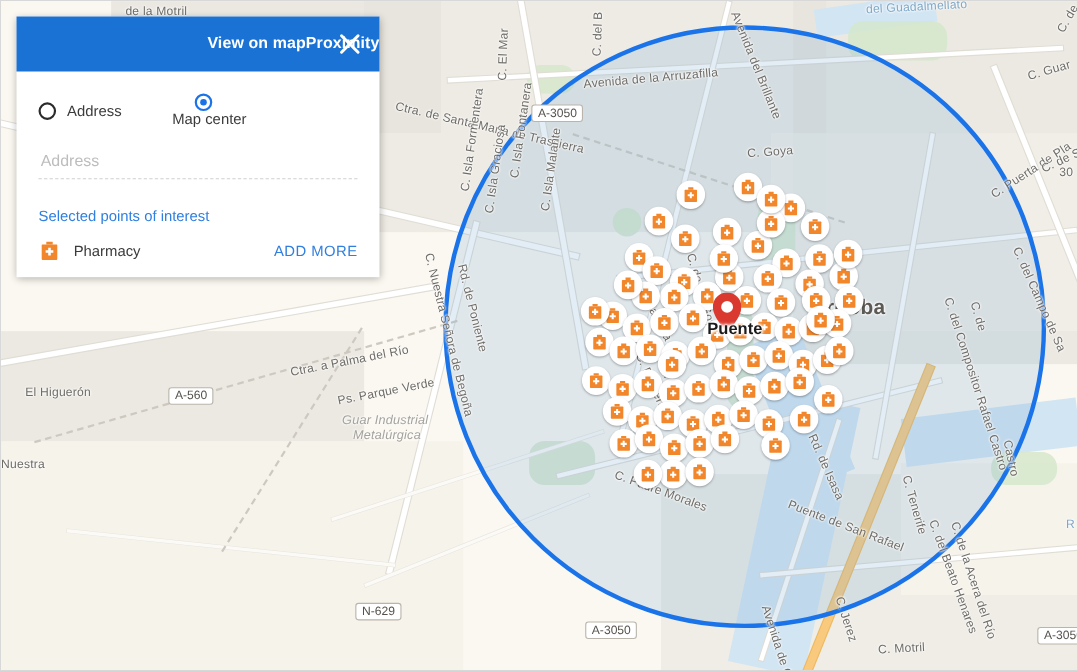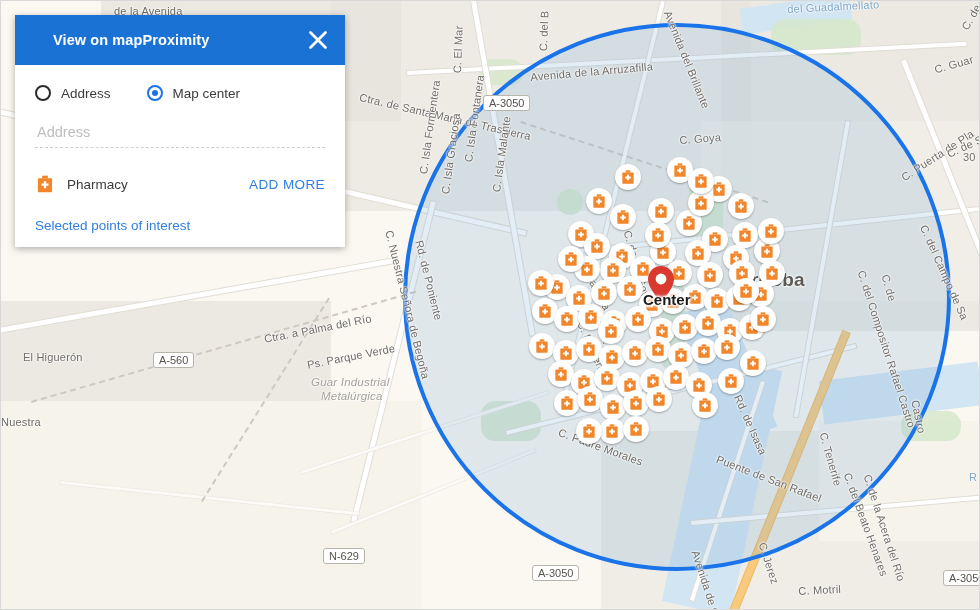--- a/index.html
+++ b/index.html
@@ -47,38 +47,38 @@
   
   #pin{position:absolute;width:26px;height:36px;}
   #centerlabel{position:absolute;color:#1b1b1b;font-size:15px;font-weight:700;
                white-space:nowrap;
                text-shadow:-1.5px 0 2px #fff,1.5px 0 2px #fff,0 -1.5px 2px #fff,0 1.5px 2px #fff,
                             0 0 4px #fff,0 0 4px #fff;}
 
   
   #panel{position:absolute;left:14px;top:14px;width:330px;background:#fff;
          box-shadow:0 2px 7px rgba(0,0,0,.3);}
-  #panel-head{height:50px;background:#1a73d4;display:flex;align-items:center;position:relative;}
+  #panel-head{height:50px;background:#1a73d4;display:flex;align-items:center;position:relative;justify-content:flex-end;}
   .tab{color:#fff;font-size:14.5px;font-weight:700;letter-spacing:.1px;}
   #tab-view{margin-left:38px;}
   #tab-prox{}
   #close{position:absolute;right:12px;top:10px;width:30px;height:30px;cursor:pointer;}
   #close svg{width:30px;height:30px;}
 
   #panel-body{padding:20px 20px 14px 20px;}
 
   .radio-row{display:flex;align-items:center;gap:0;margin-bottom:22px;}
   .radio{display:flex;align-items:center;cursor:pointer;}
   .rdot{width:16px;height:16px;border-radius:50%;box-sizing:border-box;
         border:2px solid #2b2b2b;position:relative;flex:0 0 auto;}
   .rdot.on{border-color:#1a73e8;}
   .rdot.on::after{content:"";position:absolute;left:3px;top:3px;width:6px;height:6px;
                   border-radius:50%;background:#1a73e8;}
   .rlabel{font-size:13.5px;color:#3b3b3b;margin-left:10px;}
-  #radio-mapcenter{margin-left:36px;}
+  #radio-mapcenter{margin-left:36px;flex-direction:column;}
 
   #addr-wrap{border-bottom:1px dashed #cfcfcf;padding-bottom:6px;margin-bottom:26px;}
   #addr-input{border:0;outline:0;width:100%;font-size:14.5px;color:#b6b6b6;
               font-family:inherit;background:transparent;}
   #addr-input::placeholder{color:#bdbdbd;}
 
   .ctl-labels{display:flex;font-size:12.5px;color:#3b3b3b;margin-bottom:10px;}
   #lab-results{width:92px;}
   #lab-radius{}
 
@@ -146,21 +146,21 @@
     <div class="road thin" style="left:300px;top:470px;width:260px;height:3px;transform:rotate(-18deg);"></div>
     <div class="road thin" style="left:60px;top:480px;width:300px;height:3px;transform:rotate(6deg);"></div>
     <div class="road thin" style="left:330px;top:530px;width:220px;height:3px;transform:rotate(-22deg);"></div>
     <div class="rail" style="left:30px;top:400px;width:400px;height:0;transform:rotate(-16deg);"></div>
     <div class="rail" style="left:200px;top:500px;width:240px;height:0;transform:rotate(-58deg);"></div>
     <div class="rail" style="left:520px;top:120px;width:260px;height:0;transform:rotate(18deg);"></div>
 
     <div id="circle" style="left:402px;top:22px;width:548px;height:548px;"></div>
 
     <div id="labels">
-        <div class="lbl" style="left: 113px; top: 4px; transform: rotate(0deg);">de la Avenida</div>
+        <div class="lbl" style="left: 113px; top: 4px; transform: rotate(0deg);">de la Motril</div>
         <div class="lbl" style="left: 450px; top: 72px; transform: rotate(-88deg);">C. El Mar</div>
         <div class="lbl" style="left: 536px; top: 50px; transform: rotate(-88deg);">C. del B</div>
         <div class="lbl" style="left: 678px; top: 133px; transform: rotate(-4deg);">C. Goya</div>
         <div class="lbl" style="left: 932px; top: 63px; transform: rotate(-16deg);">C. Guar</div>
         <div class="lbl" style="left: 958px; top: 25px; transform: rotate(-60deg);">C. de</div>
         <div class="lbl" style="left: 672px; top: 8px; transform: rotate(68deg);">Avenida del Brillante</div>
         <div class="lbl wat" style="left: 786px; top: 2px; transform: rotate(-3deg);">del Guadalmellato</div>
         <div class="lbl" style="left: 529px; top: 70px; transform: rotate(-5deg);">Avenida de la Arruzafilla</div>
         <div class="lbl" style="left: 360px; top: 90px; transform: rotate(13deg);">Ctra. de Santa Maria de Trassierra</div>
         <div class="lbl" style="left: 461px; top: 160px; transform: rotate(-82deg);">C. Isla Fontanera</div>
@@ -767,21 +767,21 @@
           </svg>
         </div>
       </div>
 
     <div id="pin" style="left:647px;top:265px;">
       <svg viewBox="0 0 26 36">
           <path d="M13 0C5.8 0 0 5.8 0 13c0 9.8 13 23 13 23s13-13.2 13-23C26 5.8 20.2 0 13 0z" fill="#d9392e"></path>
           <circle cx="13" cy="13" r="5.4" fill="#fff"></circle>
         </svg>
     </div>
-    <div id="centerlabel" style="left:642px;top:290px;">Center</div>
+    <div id="centerlabel" style="left:642px;top:290px;">Puente</div>
   </div>
 
   <div id="panel">
 
     <div id="panel-head">
       <div class="tab" id="tab-view">View on map</div>
       <div class="tab" id="tab-prox">Proximity</div>
       <div id="close">
         <svg viewBox="0 0 24 24">
             <path d="M6 6 L18 18 M18 6 L6 18" stroke="#fff" stroke-width="2.2" stroke-linecap="round"></path>
@@ -800,30 +800,30 @@
           <span class="rdot on"></span>
           <span class="rlabel">Map center</span>
         </div>
       </div>
 
       <div id="addr-wrap">
         <input id="addr-input" type="text" disabled="" placeholder="Address" style="">
       </div>
 
 
+
+      <div id="poi-title">Selected points of interest</div>
 
       <div id="poi-row">
         <span id="poi-icon">
           <svg viewBox="0 0 24 24">
               <path d="M8.5 2h7v3.2h-7z" fill="#f2862b"></path>
               <path d="M4.5 5.2h15c.6 0 1 .5 1 1V21c0 .6-.4 1-1 1h-15c-.6 0-1-.4-1-1V6.2c0-.5.4-1 1-1z" fill="#f2862b"></path>
               <path d="M10.6 8.6h2.8v2.8h2.8v2.8h-2.8v2.8h-2.8v-2.8H7.8v-2.8h2.8z" fill="#fff"></path>
             </svg>
         </span>
         <span id="poi-name">Pharmacy</span>
         <span id="add-more">ADD MORE</span>
       </div>
 
-      <div id="poi-title">Selected points of interest</div>
-
     </div>
   </div>
 </div>
 
 </body></html>

